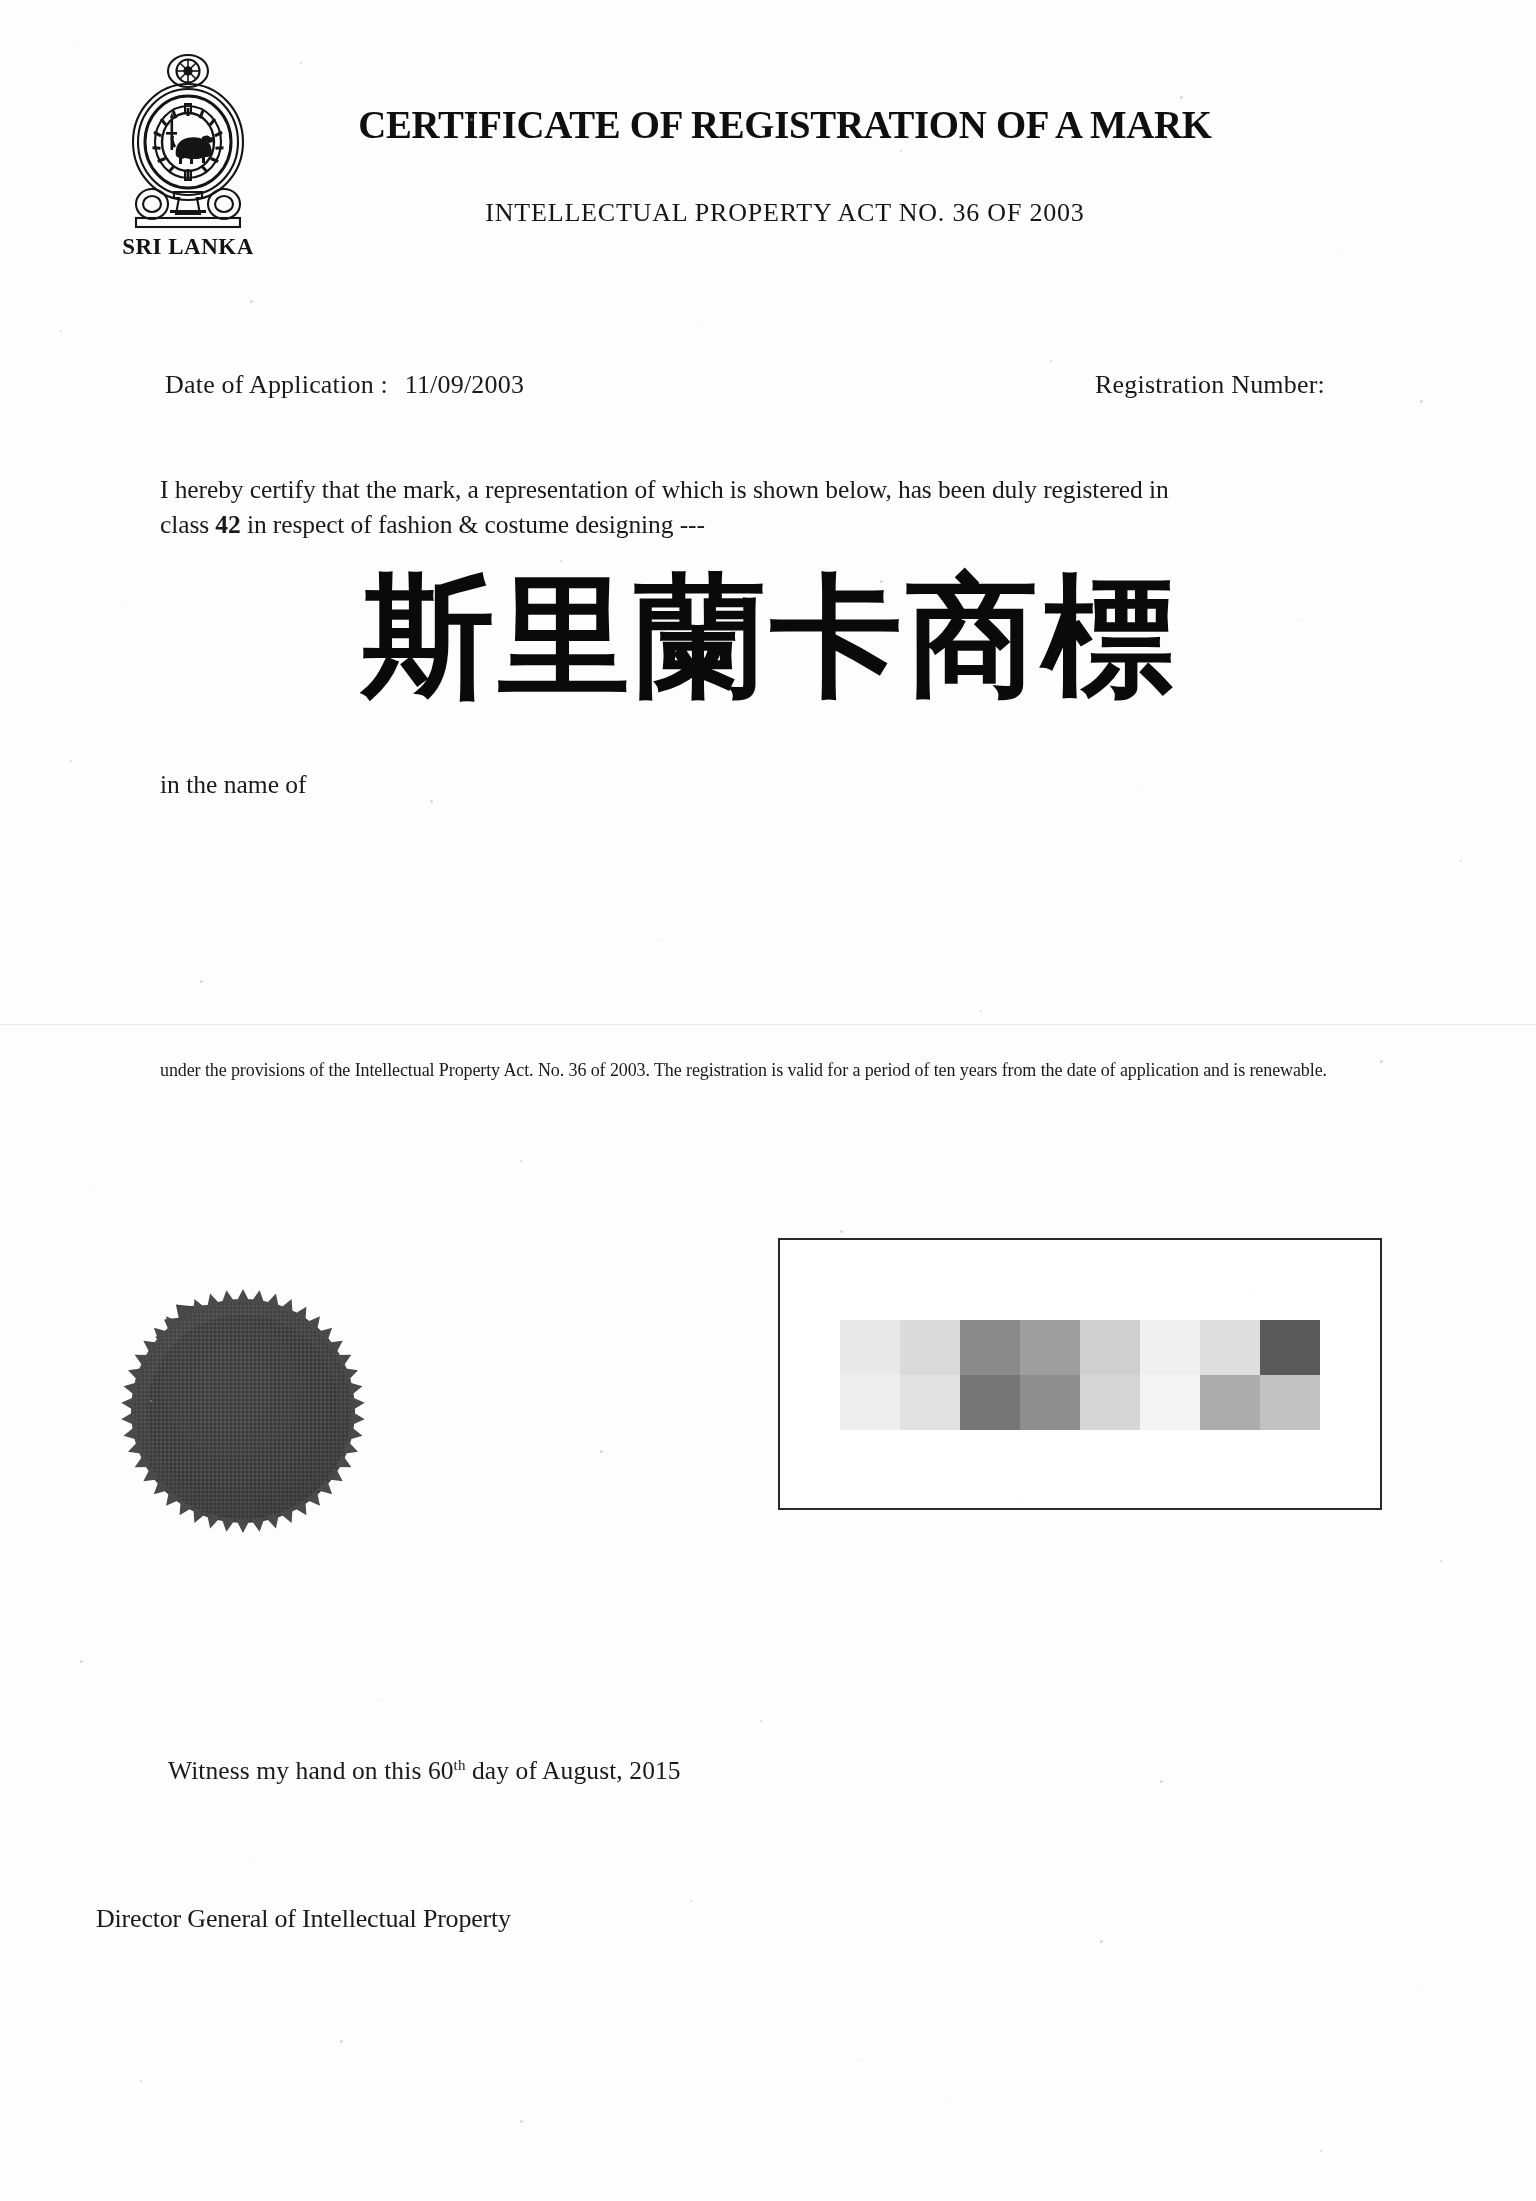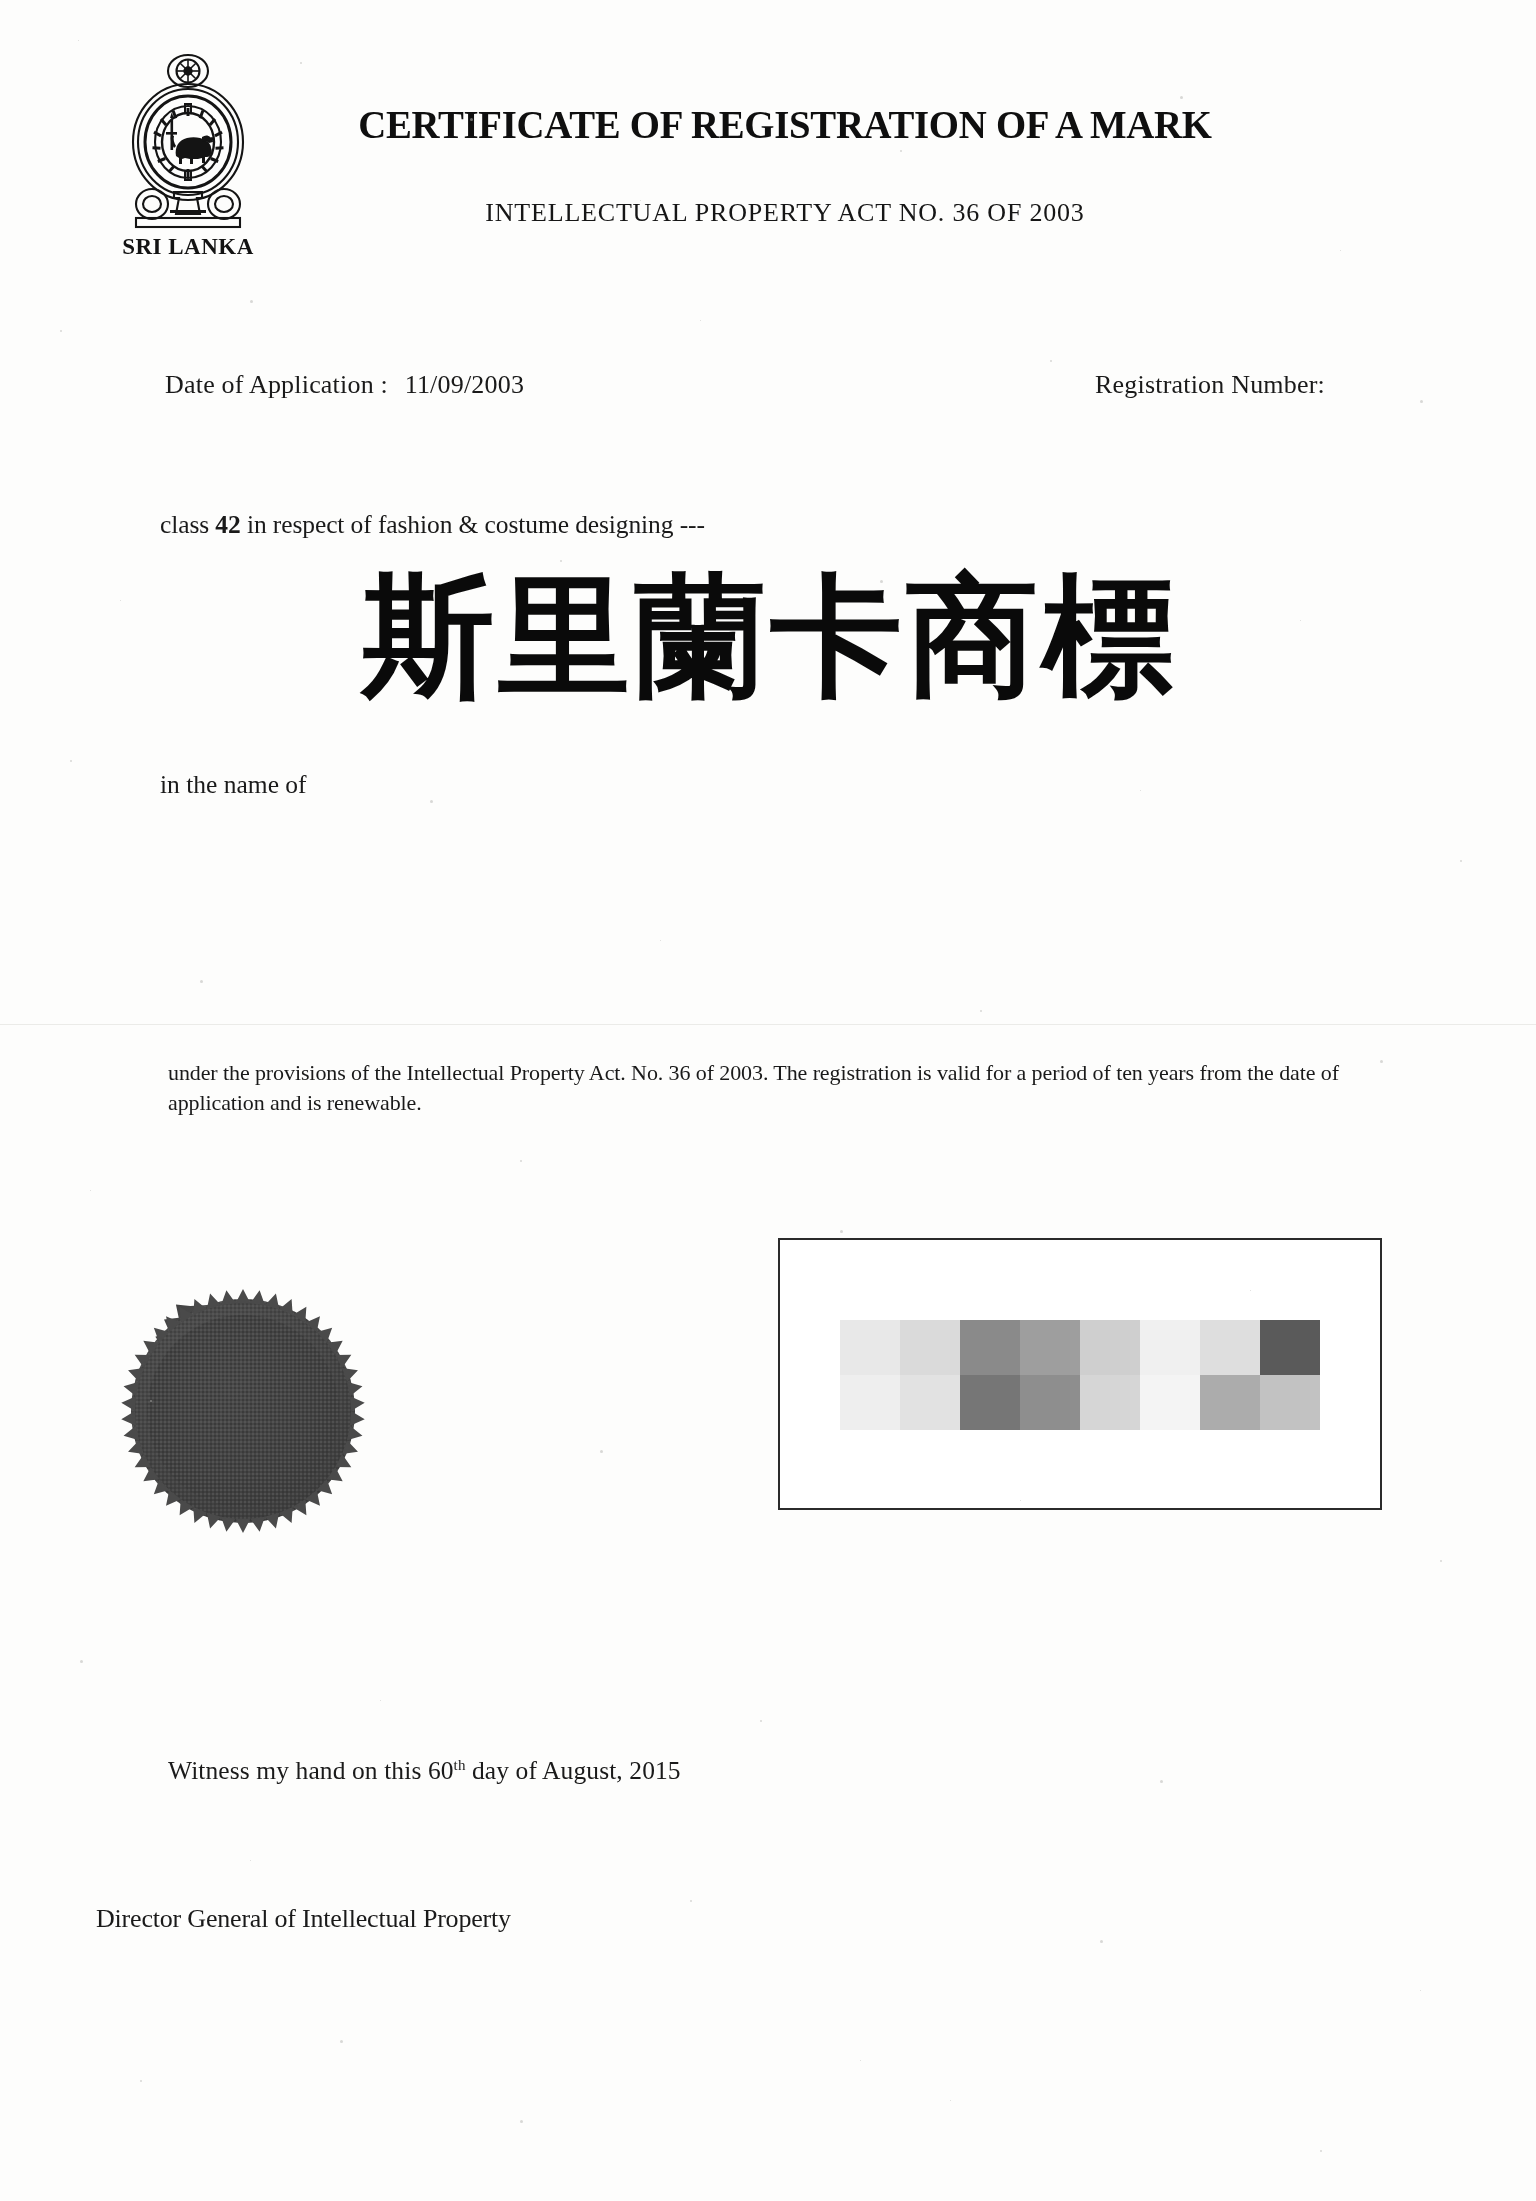--- a/index.html
+++ b/index.html
@@ -123,24 +123,23 @@
     left: 160px;
     top: 770px;
     font-size: 25.5px;
   }
 
   .validity {
     position: absolute;
     left: 160px;
     top: 1058px;
     width: 1200px;
-    font-size: 22px;
+    font-size: 18px;
     line-height: 1.38;
     letter-spacing: -0.1px;
-    margin-left: 8px;
   }
 
   
   .seal {
     position: absolute;
     left: 118px;
     top: 1283px;
     width: 250px;
     height: 250px;
   }
@@ -291,21 +290,21 @@
       <span>Date of Application :</span>
       <span style="margin-left:10px;">11/09/2003</span>
     </div>
     <div class="meta-right">
       <span>Registration Number:</span>
       <span></span>
     </div>
   </div>
 
   <div class="cert-para">
-    <br>
+    <span>I hereby certify that the mark, a representation of which is shown below, has been duly registered in</span><br>
     <span>class </span><b>42</b><span> in respect of fashion &amp; costume designing  ---</span>
   </div>
 
   <div class="mark">斯里蘭卡商標</div>
 
   <div class="inname">
     <span>in the name of</span>
     <span></span>
   </div>
 

